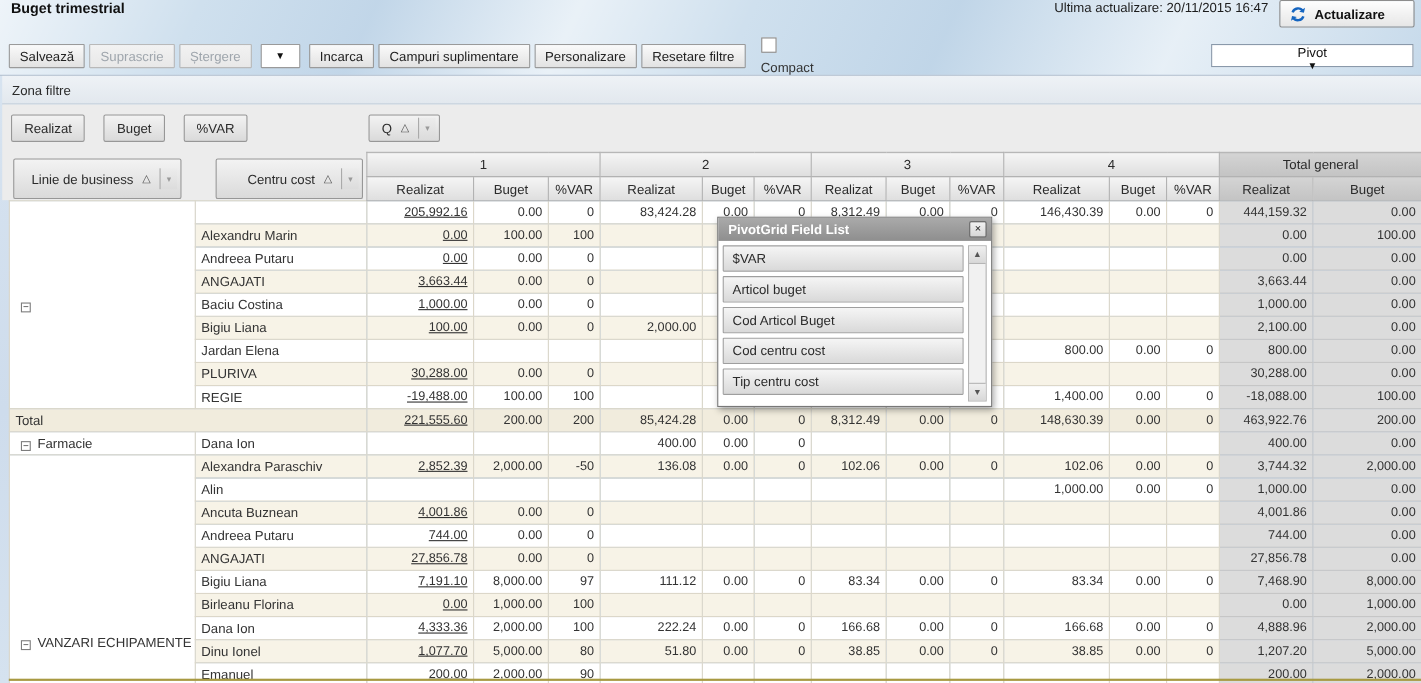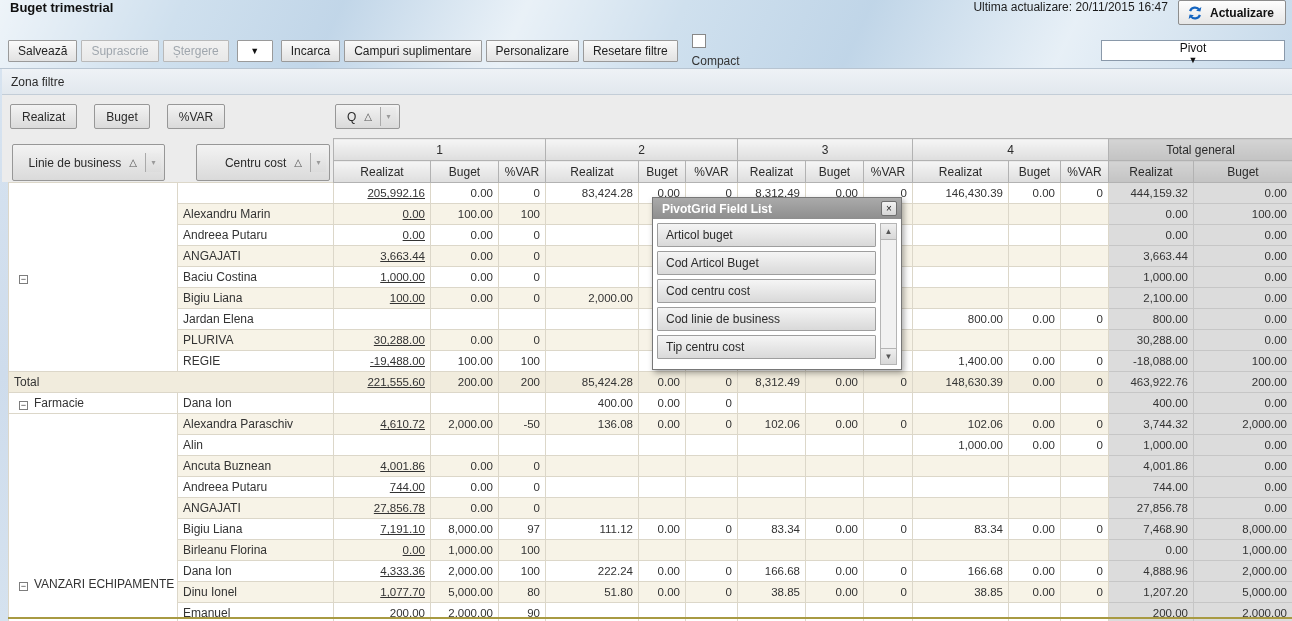--- a/index.html
+++ b/index.html
@@ -18,21 +18,21 @@
         rgba(173,199,224,.40) 26%, rgba(255,255,255,.55) 40%, rgba(255,255,255,0) 52%,
         rgba(168,196,222,.38) 66%, rgba(255,255,255,.5) 82%, rgba(182,206,228,.35) 100%),
       #cfe0ee;
     border-bottom:1px solid #b7c4d1;
   }
   .titlebar{ height:33px; display:flex; padding:0 6px 0 10px; }
   .app-title{ font-size:13px; font-weight:bold; color:#101010; flex:0 0 auto; }
   .titlebar .spacer{ flex:1; }
   .last-update{ color:#1c1c1c; margin-right:10px; }
   .refresh-btn{
-    display:flex; align-items:center; gap:7px; height:25px; padding:0 11px 0 8px;
+    display:flex; align-items:center; gap:7px; height:25px; padding:0 26px 0 8px;
     background:linear-gradient(#fefefe,#e6e6e6); border:1px solid #8d8d8d; border-radius:2px;
     font-weight:bold; font-size:12px; color:#111; cursor:pointer;
   }
   .toolbar{ height:35px; display:flex; align-items:center; padding:0 5px 0 8px; gap:4px; }
   .tb-btn{
     height:22px; padding:0 9px; background:linear-gradient(#fafafa,#e2e2e2);
     border:1px solid #9a9a9a; border-radius:1px; font-size:12px; color:#222; cursor:pointer;
   }
   .tb-btn.disabled{ color:#9fa6ad; border-color:#b9b9b9; background:linear-gradient(#f2f2f2,#e8e8e8); }
   .tb-drop{
@@ -438,21 +438,21 @@
           <td class="num"></td>
           <td class="num"></td>
           <td class="num"></td>
           <td class="num"></td>
           <td class="num tg">400.00</td>
           <td class="num tg">0.00</td>
         </tr>
         <tr class="odd">
           <td class="group-cell anchor-bottom" rowspan="10"><span class="collapse-box">−</span><span>VANZARI ECHIPAMENTE</span></td>
           <td>Alexandra Paraschiv</td>
-          <td class="num first-data">4,610.72</td>
+          <td class="num first-data">2,852.39</td>
           <td class="num">2,000.00</td>
           <td class="num">-50</td>
           <td class="num">136.08</td>
           <td class="num">0.00</td>
           <td class="num">0</td>
           <td class="num">102.06</td>
           <td class="num">0.00</td>
           <td class="num">0</td>
           <td class="num">102.06</td>
           <td class="num">0.00</td>
@@ -621,24 +621,24 @@
 
 <div class="dialog">
   <div class="dialog-title">
     <span class="t">PivotGrid Field List</span>
     <span class="dialog-close">
       <span>×</span>
     </span>
   </div>
   <div class="dialog-body">
     <div id="fl-items">
+        <div class="fl-item">$VAR</div>
         <div class="fl-item">Articol buget</div>
         <div class="fl-item">Cod Articol Buget</div>
         <div class="fl-item">Cod centru cost</div>
-        <div class="fl-item">Cod linie de business</div>
         <div class="fl-item">Tip centru cost</div>
       </div>
     <div class="fl-scroll">
       <div class="sbtn up">▲</div>
       <div class="sbtn down">▼</div>
     </div>
   </div>
 </div>
 
 </body></html>

